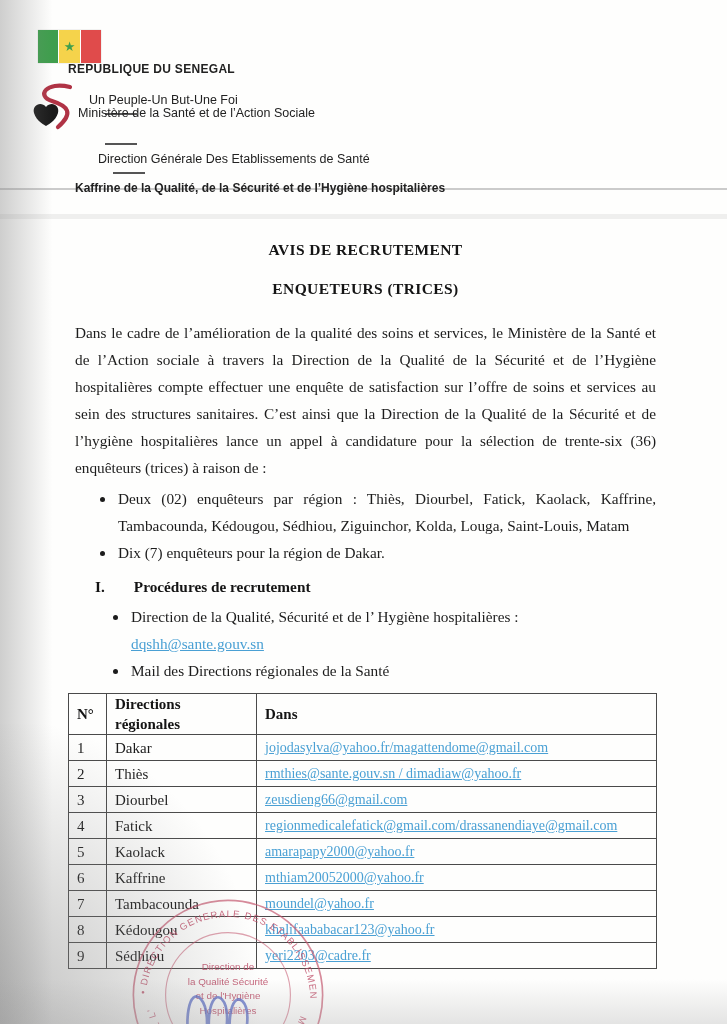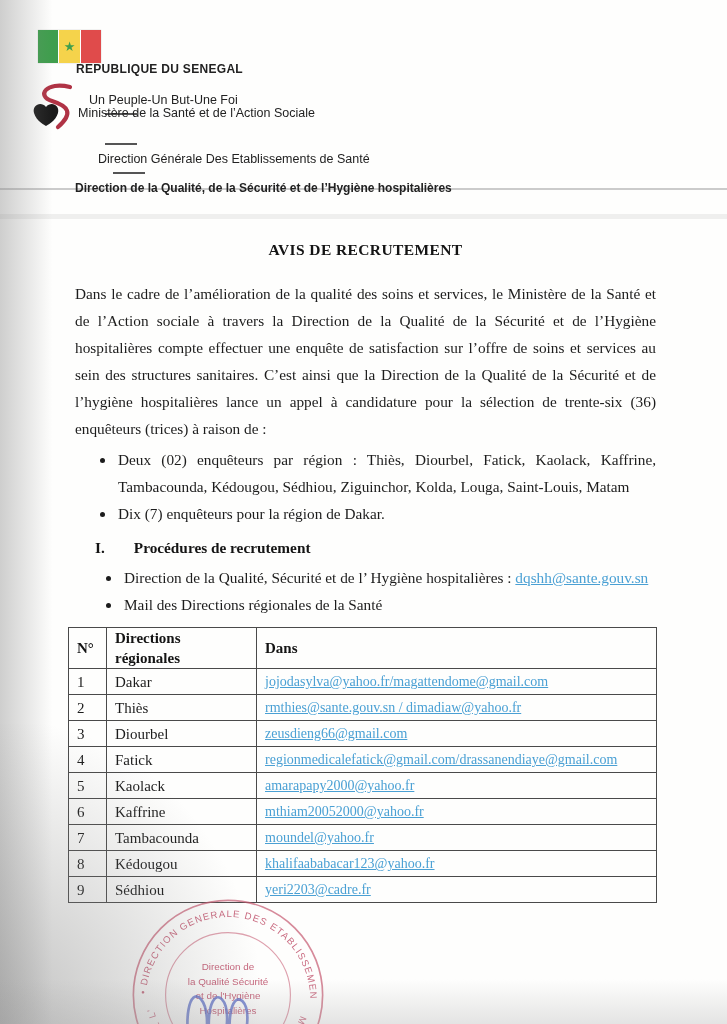--- a/index.html
+++ b/index.html
@@ -15,21 +15,21 @@
     background:linear-gradient(to top, rgba(160,160,160,0.28), rgba(255,255,255,0));pointer-events:none;}
   .scan-line-1{position:absolute;left:0;right:0;top:188px;height:2px;background:rgba(110,110,110,0.35);}
   .scan-line-2{position:absolute;left:0;right:0;top:214px;height:5px;background:rgba(150,150,150,0.14);}
 
   
   .letterhead{position:absolute;left:0;top:0;width:727px;font-family:"Liberation Sans",sans-serif;color:#222;}
   .flag{position:absolute;left:38px;top:30px;width:63px;height:33px;display:flex;gap:1px;background:#fff;
     box-shadow:0 0 1px rgba(0,0,0,.3);}
   .flag .band{flex:1;position:relative;}
   .flag .star{position:absolute;left:50%;top:50%;transform:translate(-50%,-54%);font-size:13px;line-height:1;}
-  .republic{position:absolute;left:76px;top:62px;font-size:12px;font-weight:bold;letter-spacing:.3px;}
+  .republic{position:absolute;left:68px;top:62px;font-size:12px;font-weight:bold;letter-spacing:.3px;}
   .logo{position:absolute;left:30px;top:82px;}
   .motto{position:absolute;left:89px;top:93px;font-size:12.5px;}
   .rule{position:absolute;height:2px;background:#555;width:32px;}
   .rule-1{left:105px;top:113px;}
   .rule-2{left:105px;top:143px;}
   .rule-3{left:113px;top:172px;}
   .ministry{position:absolute;left:78px;top:106px;font-size:12.5px;}
   .dges{position:absolute;left:98px;top:152px;font-size:12.5px;}
   .dqshh{position:absolute;left:75px;top:181px;font-size:12px;font-weight:bold;}
 
@@ -38,21 +38,21 @@
   .title-1,.title-2{margin:7px;text-align:center;font-size:15.5px;font-weight:bold;letter-spacing:.4px;color:#141414;}
   .title-2{margin-top:12px;}
   .intro{margin:17px 0 0;text-align:justify;}
   ul.bullets{margin:4px 0 0;padding-left:41px;}
   ul.bullets li{padding-left:2px;}
   ul.bullets li.justify{text-align:justify;}
   .section-head{margin-top:7px;font-weight:bold;color:#141414;}
   .section-head .numeral{margin-left:20px;}
   .section-head .sec-label{margin-left:29px;}
   .mails-intro{margin:15px 0 0;}
-  ul.mail-bullets{margin:3px 0 0;padding-left:47px;}
+  ul.mail-bullets{margin:3px 7px 0;padding-left:47px;}
   ul.mail-bullets li{padding-left:2px;}
   .link{color:#4aa0d4;text-decoration:underline;cursor:pointer;}
 
   table.mails{border-collapse:collapse;margin-top:9px;margin-left:-7px;width:589px;
     font-size:15px;line-height:20px;color:#1c1c1c;}
   table.mails th,table.mails td{border:1.4px solid #4a4a4a;height:25px;padding:0 8px;text-align:left;vertical-align:middle;}
   table.mails th{font-weight:bold;color:#141414;}
   table.mails col.c-num{width:38px;}
   table.mails col.c-region{width:150px;}
   table.mails .mail-link{font-size:14px;}
@@ -84,25 +84,26 @@
       <path d="M40,5 C16,-1 6,14 22,19 C38,24 44,31 28,45" fill="none" stroke="#b03345" stroke-width="4.2" stroke-linecap="round"></path>
       <path d="M16,25 c-5,-6 -14,-2 -12,6 c2,8 12,13 12,13 c0,0 10,-5 12,-13 c2,-8 -7,-12 -12,-6 z" fill="#1a1a1a"></path>
     </svg>
 
     <div class="motto">Un Peuple-Un But-Une Foi</div>
     <div class="rule rule-1"></div>
     <div class="ministry">Ministère de la Santé et de l’Action Sociale</div>
     <div class="rule rule-2"></div>
     <div class="dges">Direction Générale Des Etablissements de Santé</div>
     <div class="rule rule-3"></div>
-    <div class="dqshh">Direction de la Qualité, de la Sécurité et de l’Hygiène hospitalières</div>
+    <div class="dqshh">Kaffrine de la Qualité, de la Sécurité et de l’Hygiène hospitalières</div>
   </div>
 
   <main class="content">
     <h1 class="title-1">AVIS DE RECRUTEMENT</h1>
+    <h2 class="title-2">ENQUETEURS (TRICES)</h2>
 
     <p class="intro">Dans le cadre de l’amélioration de la qualité des soins et services, le Ministère de la Santé et de l’Action sociale à travers la Direction de la Qualité de la Sécurité et de l’Hygiène hospitalières compte effectuer une enquête de satisfaction sur l’offre de soins et services au sein des structures sanitaires. C’est ainsi que la Direction de la Qualité de la Sécurité et de l’hygiène hospitalières lance un appel à candidature pour la sélection de trente-six (36) enquêteurs (trices) à raison de :</p>
 
     <ul class="bullets">
       <li class="justify"><span>Deux (02) enquêteurs par région : Thiès, Diourbel, Fatick, Kaolack, Kaffrine, Tambacounda, Kédougou, Sédhiou, Ziguinchor, Kolda, Louga, Saint-Louis, Matam</span></li>
       <li><span>Dix (7) enquêteurs pour la région de Dakar.</span></li>
     </ul>
 
     <div class="section-head">
       <span class="numeral">I.</span><span class="sec-label">Procédures de recrutement</span>

